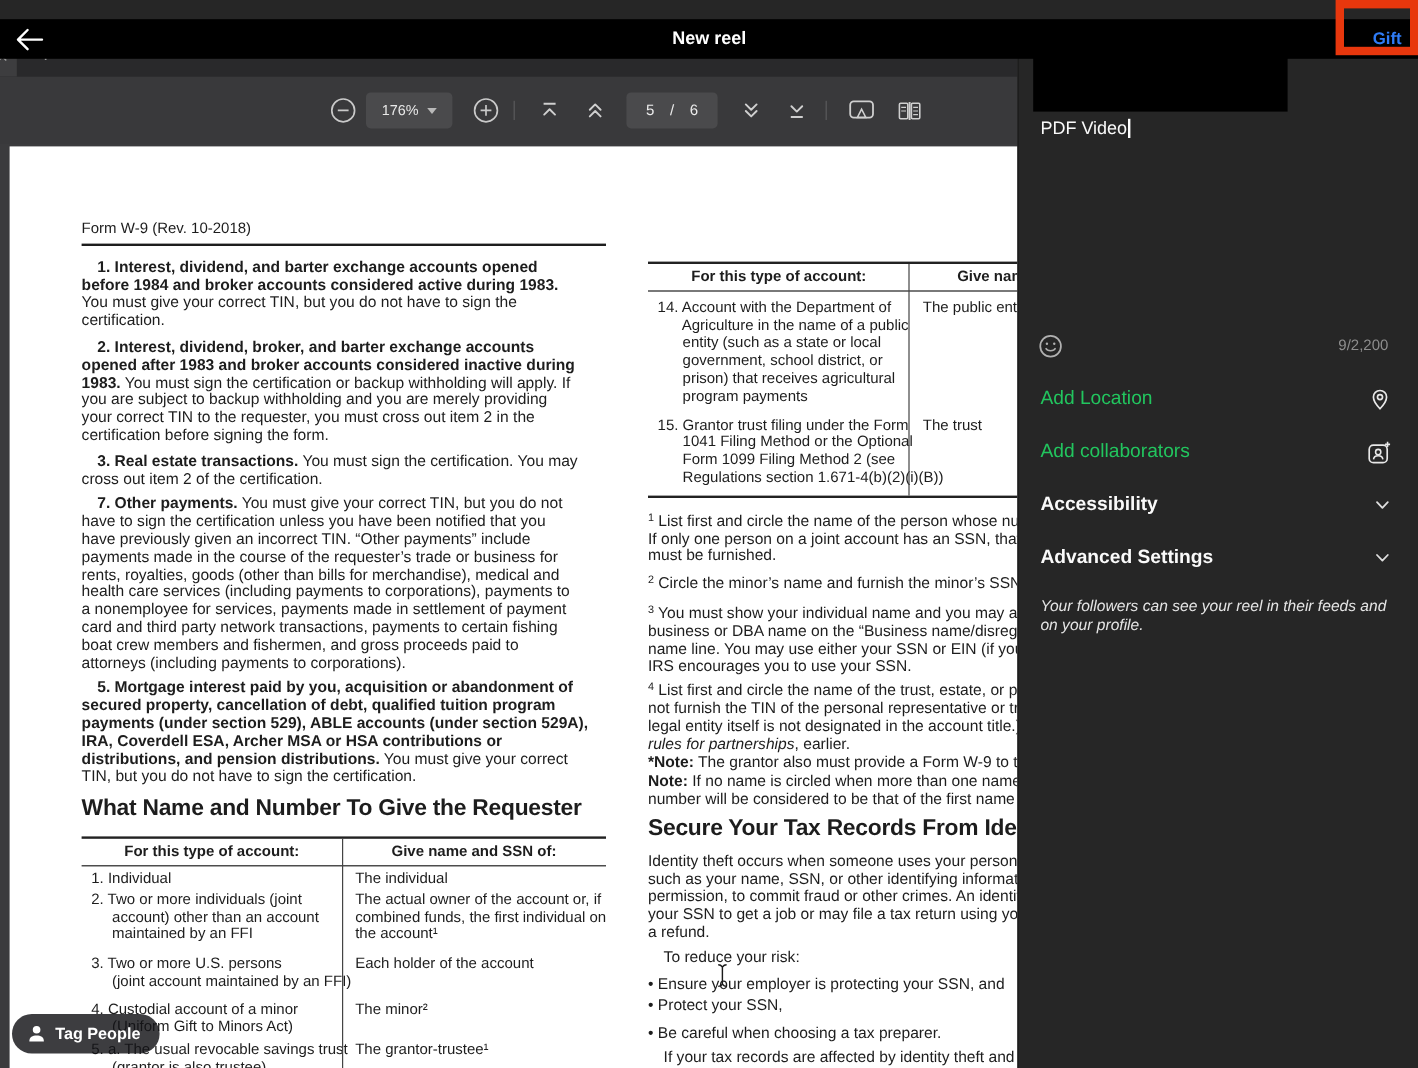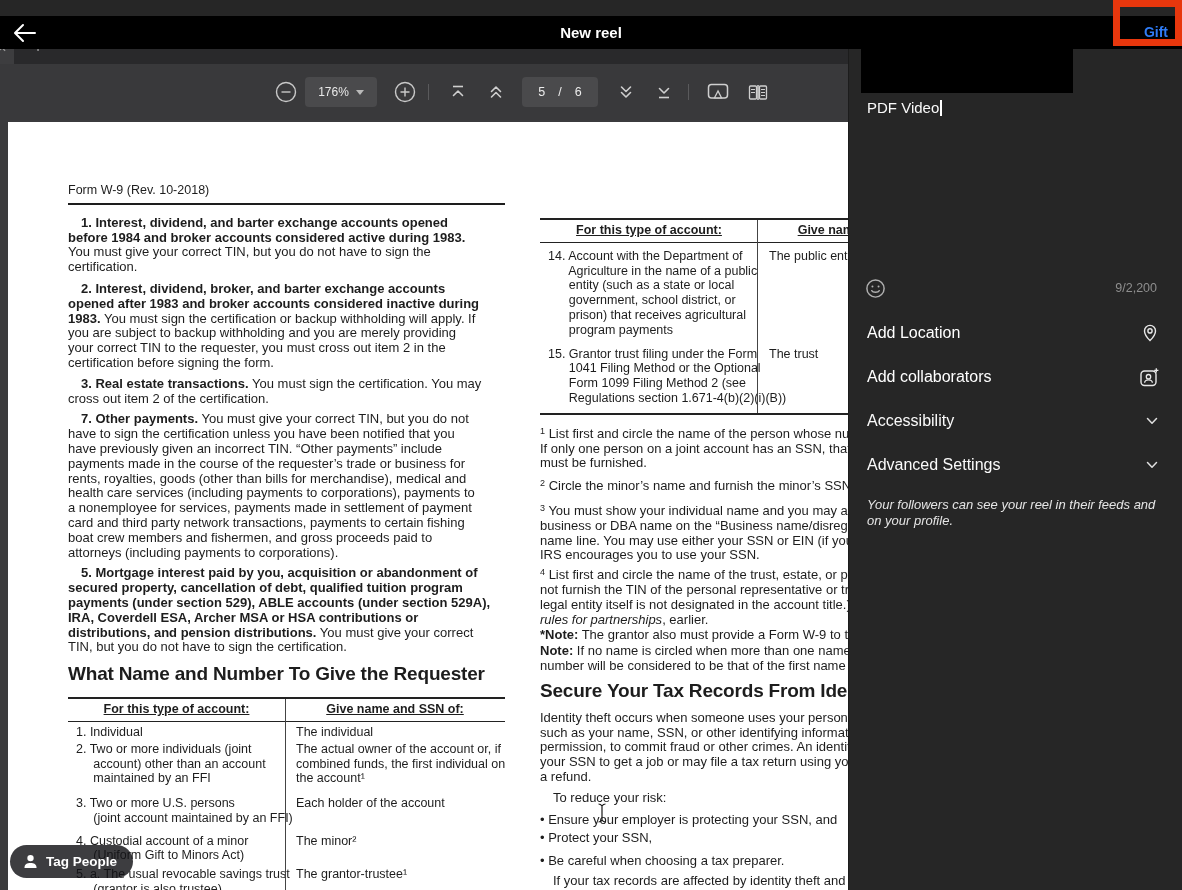--- a/index.html
+++ b/index.html
@@ -48,21 +48,21 @@
   .form-rule { margin-top:5px; width:437px; height:2px; background:#1d1d1d; }
   .pdf p { white-space:pre; text-indent:13px; margin-top:7px; }
   .pdf p b { font-weight:700; }
   .pdf-h1 { font-size:19px; font-weight:700; line-height:24px; margin-top:7px; white-space:pre; letter-spacing:-0.2px; }
   .pdf-h1.secure { margin-top:5px; }
 
   .acct-table { position:relative; margin-top:11px; width:437px; border-top:2.5px solid #222; font-size:12.5px; }
   .acct-table.right-t { margin-top:0; width:430px; border-bottom:2px solid #222; padding-bottom:7px; }
   .vdiv { position:absolute; left:217px; top:0; width:1px; background:#444; }
   .acct-table .thead { display:grid; grid-template-columns:217px 1fr; border-bottom:1.5px solid #222;
-    font-weight:700; padding:3px 0 4px;text-decoration:underline; }
+    font-weight:700; padding:3px 0 4px; }
   .acct-table .thead div { text-align:center; white-space:pre; }
   .trow { display:grid; grid-template-columns:217px 1fr; }
   .trow .cl { padding-left:8px; white-space:pre; }
   .trow .cr { padding-left:11px; white-space:pre; }
 
   .fn { margin-top:9px; white-space:pre; }
   .fns { font-size:9px; vertical-align:4px; }
   .noteline b { font-weight:700; }
   .indent { text-indent:13px; }
   .bullet { white-space:pre; }
@@ -78,22 +78,22 @@
   .sidebar { position:absolute; left:848px; top:33px; width:334px; height:857px; background:#262626;
     border-left:1px solid #1c1c1c; }
   .thumb { position:absolute; left:12px; top:15px; width:212px; height:45px; background:#000; }
   .caption { position:absolute; left:18px; top:66px; right:14px; color:#fafafa; font-size:15px; cursor:text; }
   .caption .caret { display:inline-block; width:1.5px; height:16px; background:#fff; vertical-align:-3px; margin-left:1px; }
   .emoji-row { position:absolute; left:16px; right:25px; top:241px; height:28px; display:flex;
     align-items:center; justify-content:space-between; }
   .char-count { color:#8e8e8e; font-size:12.5px; }
   .side-row { position:absolute; left:18px; right:22px; height:44px; display:flex; align-items:center;
     justify-content:space-between; cursor:pointer; }
-  .side-label { color:#ffffff; font-size:16px; }
-  .side-label.strong { color:#fafafa; font-weight:400; }
+  .side-label { color:#22c55e; font-size:16px; }
+  .side-label.strong { color:#fafafa; font-weight:700; }
   .followers-note { position:absolute; left:18px; top:464px; width:300px; color:#e5e5e5; font-size:13px;
     line-height:16px; white-space:pre-line;font-style:italic; }
   svg { display:block; }
 </style>
 </head>
 <body>
 
 <div class="topbar">
   <div class="back-btn">
     <svg width="26" height="24" viewBox="0 0 26 24">

